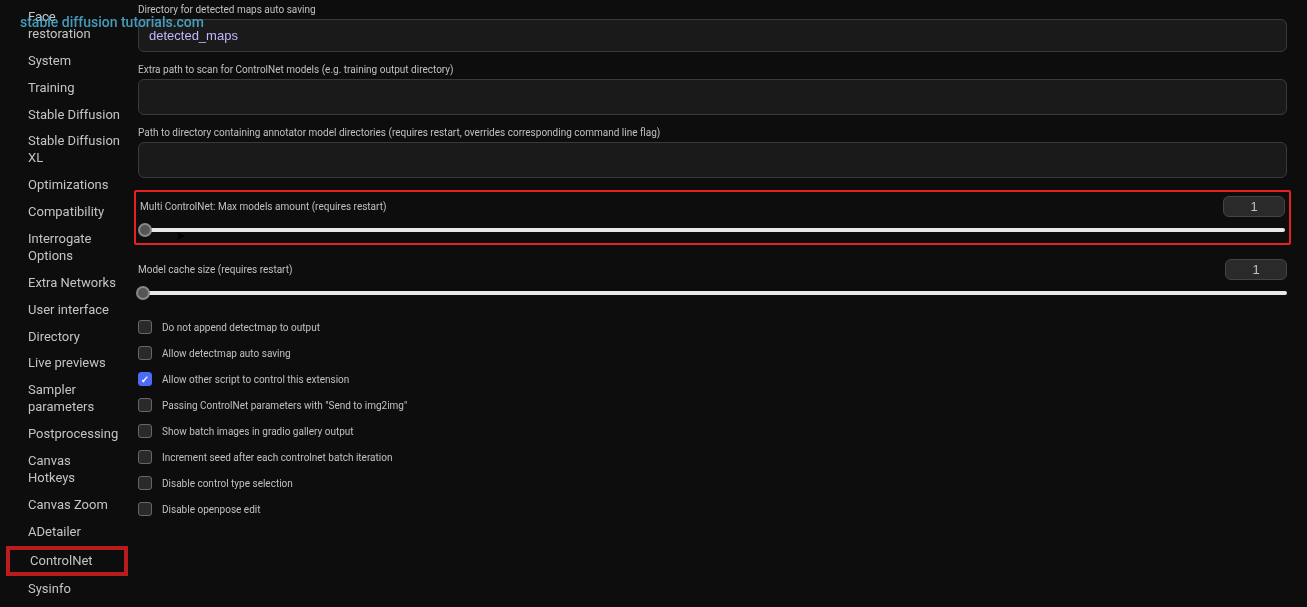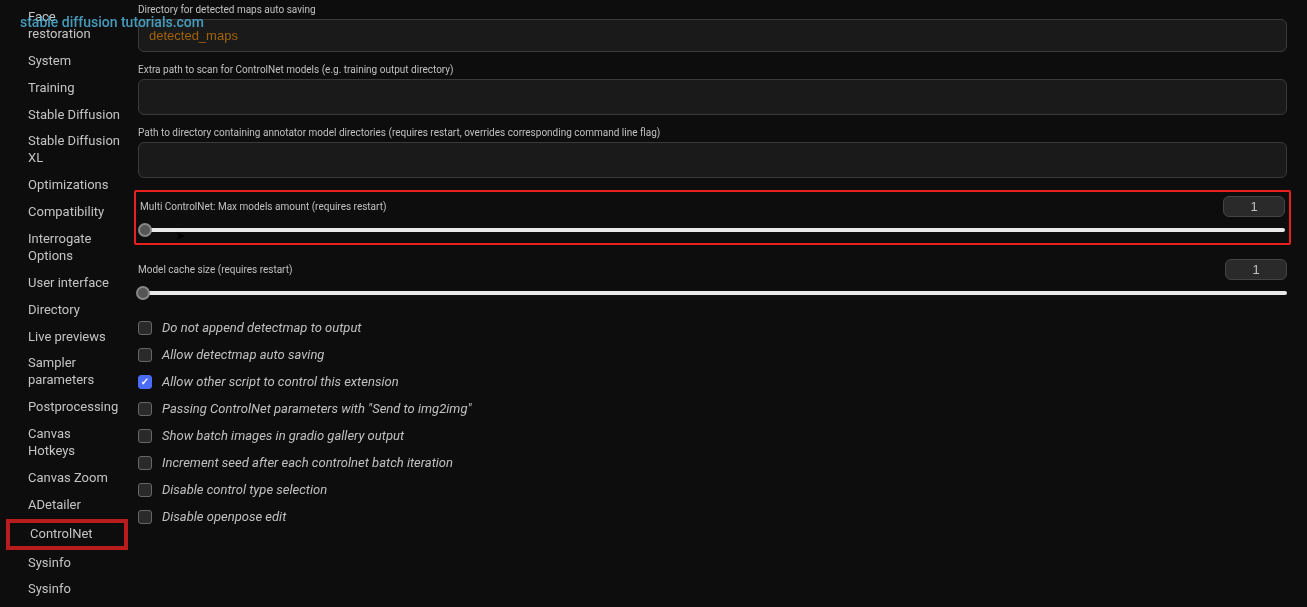--- a/index.html
+++ b/index.html
@@ -52,21 +52,21 @@
       color: #c0c0c0;
       font-size: 10px;
       margin-bottom: 4px;
     }
     .text-input {
       width: 100%;
       background: #1a1a1a;
       border: 1px solid #3a3a3a;
       border-radius: 6px;
       padding: 8px 10px;
-      color: #a16207;
+      color: #c4b5fd;
       font-size: 13px;
       margin-bottom: 12px;
     }
     .text-input.tall {
       height: 36px;
     }
     .slider-block {
       margin-bottom: 12px;
       padding: 2px 0;
     }
@@ -143,22 +143,21 @@
       border-color: #4a6cf7;
     }
     .checkbox.checked::after {
       content: "✓";
       color: white;
       font-size: 10px;
       font-weight: bold;
     }
     .checkbox-label {
       color: #c0c0c0;
-      font-size: 13px;
-      font-style: italic;
+      font-size: 10px;
     }
     .cursor {
       position: absolute;
       left: 175px;
       top: 228px;
       z-index: 50;
       font-size: 13px;
       color: #000;
     }
   </style>
@@ -171,20 +170,21 @@
 
 <div class="sidebar">
   <div class="sidebar-item">Face restoration</div>
   <div class="sidebar-item">System</div>
   <div class="sidebar-item">Training</div>
   <div class="sidebar-item">Stable Diffusion</div>
   <div class="sidebar-item">Stable Diffusion XL</div>
   <div class="sidebar-item">Optimizations</div>
   <div class="sidebar-item">Compatibility</div>
   <div class="sidebar-item">Interrogate Options</div>
+  <div class="sidebar-item">Extra Networks</div>
   <div class="sidebar-item">User interface</div>
   <div class="sidebar-item">Directory</div>
   <div class="sidebar-item">Live previews</div>
   <div class="sidebar-item">Sampler parameters</div>
   <div class="sidebar-item">Postprocessing</div>
   <div class="sidebar-item">Canvas Hotkeys</div>
   <div class="sidebar-item">Canvas Zoom</div>
   <div class="sidebar-item">ADetailer</div>
   <div class="sidebar-item active">ControlNet</div>
   <div class="sidebar-item">Sysinfo</div>

